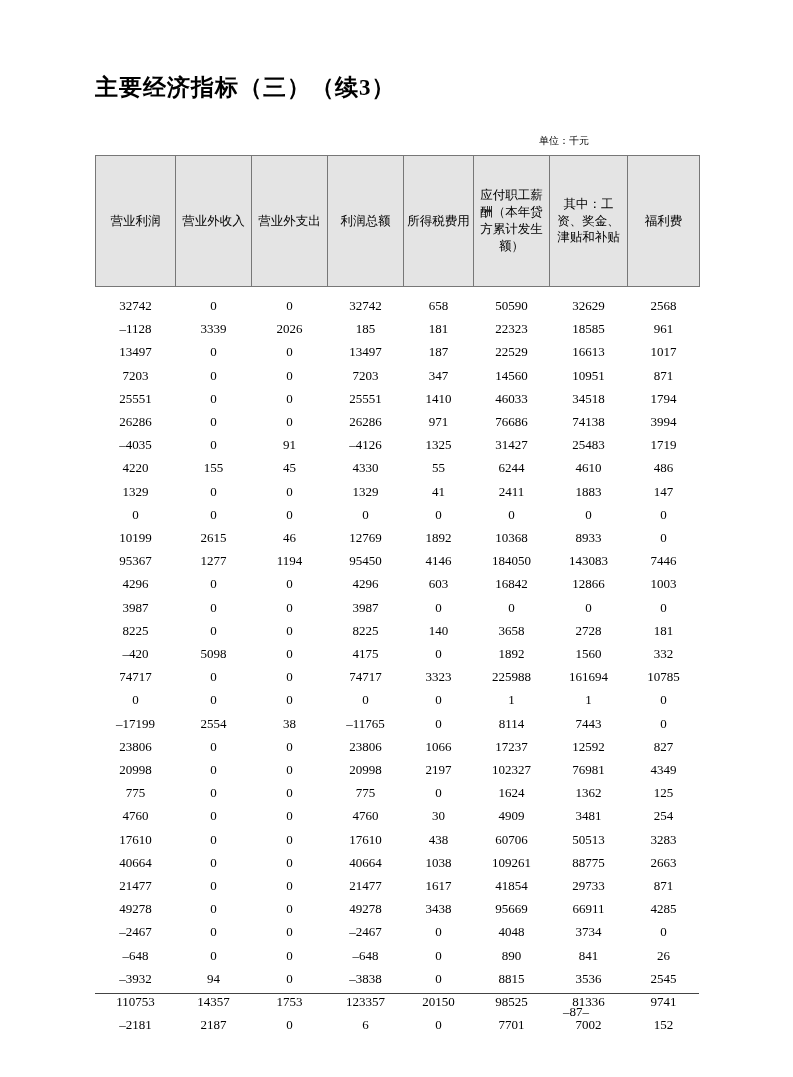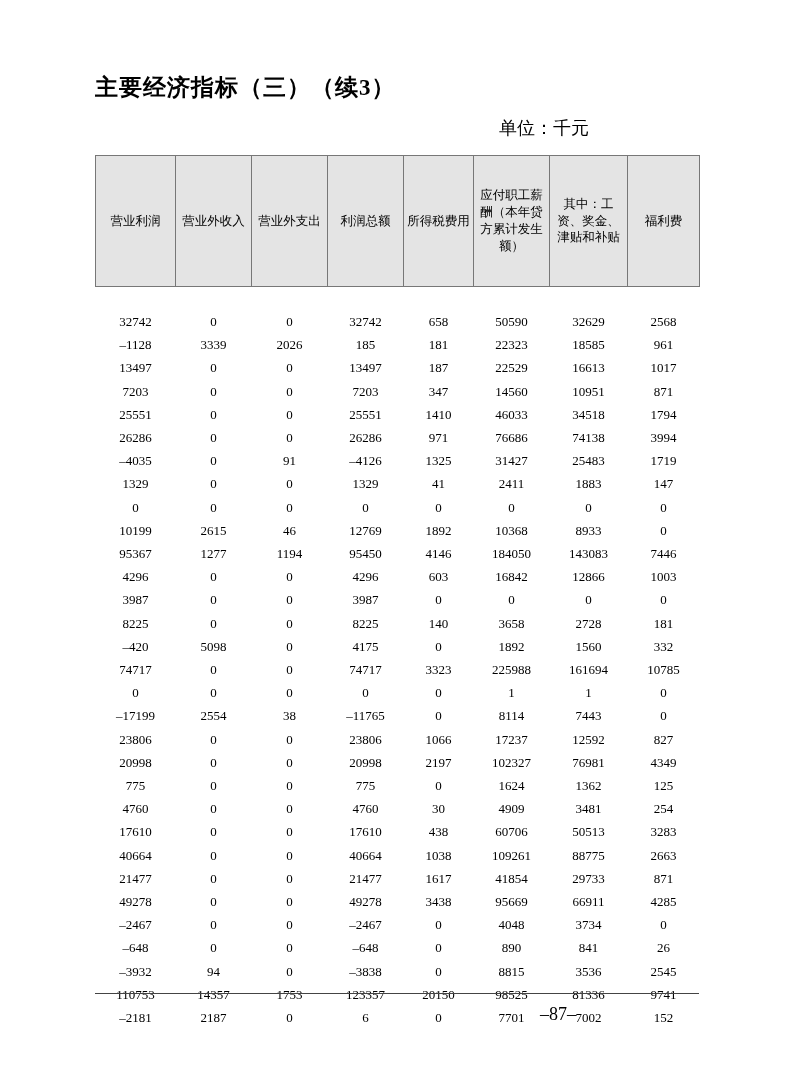--- a/index.html
+++ b/index.html
@@ -25,22 +25,22 @@
     left: 95px;
     top: 72px;
     font-size: 23px;
     font-weight: bold;
     letter-spacing: 1px;
     font-family: "Liberation Serif", "DejaVu Serif", serif;
   }
   .unit-note {
     position: absolute;
     right: 95px;
-    top: 116px;
-    font-size: 18px;
+    top: 134px;
+    font-size: 10px;
   }
   .table-wrap {
     position: absolute;
     left: 95px;
     top: 155px;
     width: 604px;
   }
   table.data {
     border-collapse: collapse;
     width: 604px;
@@ -60,42 +60,42 @@
   table.data td {
     border: none;
     font-size: 13px;
     text-align: center;
     padding: 1px 6px;
     height: 21.2px;
     line-height: 21.2px;
     white-space: nowrap;
   }
   table.data tbody tr:first-child td {
-    padding-top: 24px;
+    padding-top: 8px;
   }
   .col0 { width: 80px; }
   .col1 { width: 76px; }
   .col2 { width: 76px; }
   .col3 { width: 76px; }
   .col4 { width: 70px; }
   .col5 { width: 76px; }
   .col6 { width: 78px; }
   .col7 { width: 72px; }
   .bottom-rule {
     position: absolute;
     left: 95px;
     top: 993px;
     width: 604px;
     border-top: 1px solid #444444;
   }
   .page-number {
     position: absolute;
-    right: 108px;
+    right: 95px;
     top: 1004px;
-    font-size: 18px;
+    font-size: 13px;
   }
 </style>
 </head>
 <body>
 
 <div class="page">
 
   <div class="page-title">主要经济指标（三）（续3）</div>
 
   <div class="unit-note">单位：千元</div>
@@ -189,20 +189,30 @@
             <td>–4035</td>
             <td>0</td>
             <td>91</td>
             <td>–4126</td>
             <td>1325</td>
             <td>31427</td>
             <td>25483</td>
             <td>1719</td>
           </tr>
           <tr>
+            <td>4220</td>
+            <td>155</td>
+            <td>45</td>
+            <td>4330</td>
+            <td>55</td>
+            <td>6244</td>
+            <td>4610</td>
+            <td>486</td>
+          </tr>
+          <tr>
             <td>1329</td>
             <td>0</td>
             <td>0</td>
             <td>1329</td>
             <td>41</td>
             <td>2411</td>
             <td>1883</td>
             <td>147</td>
           </tr>
           <tr>

